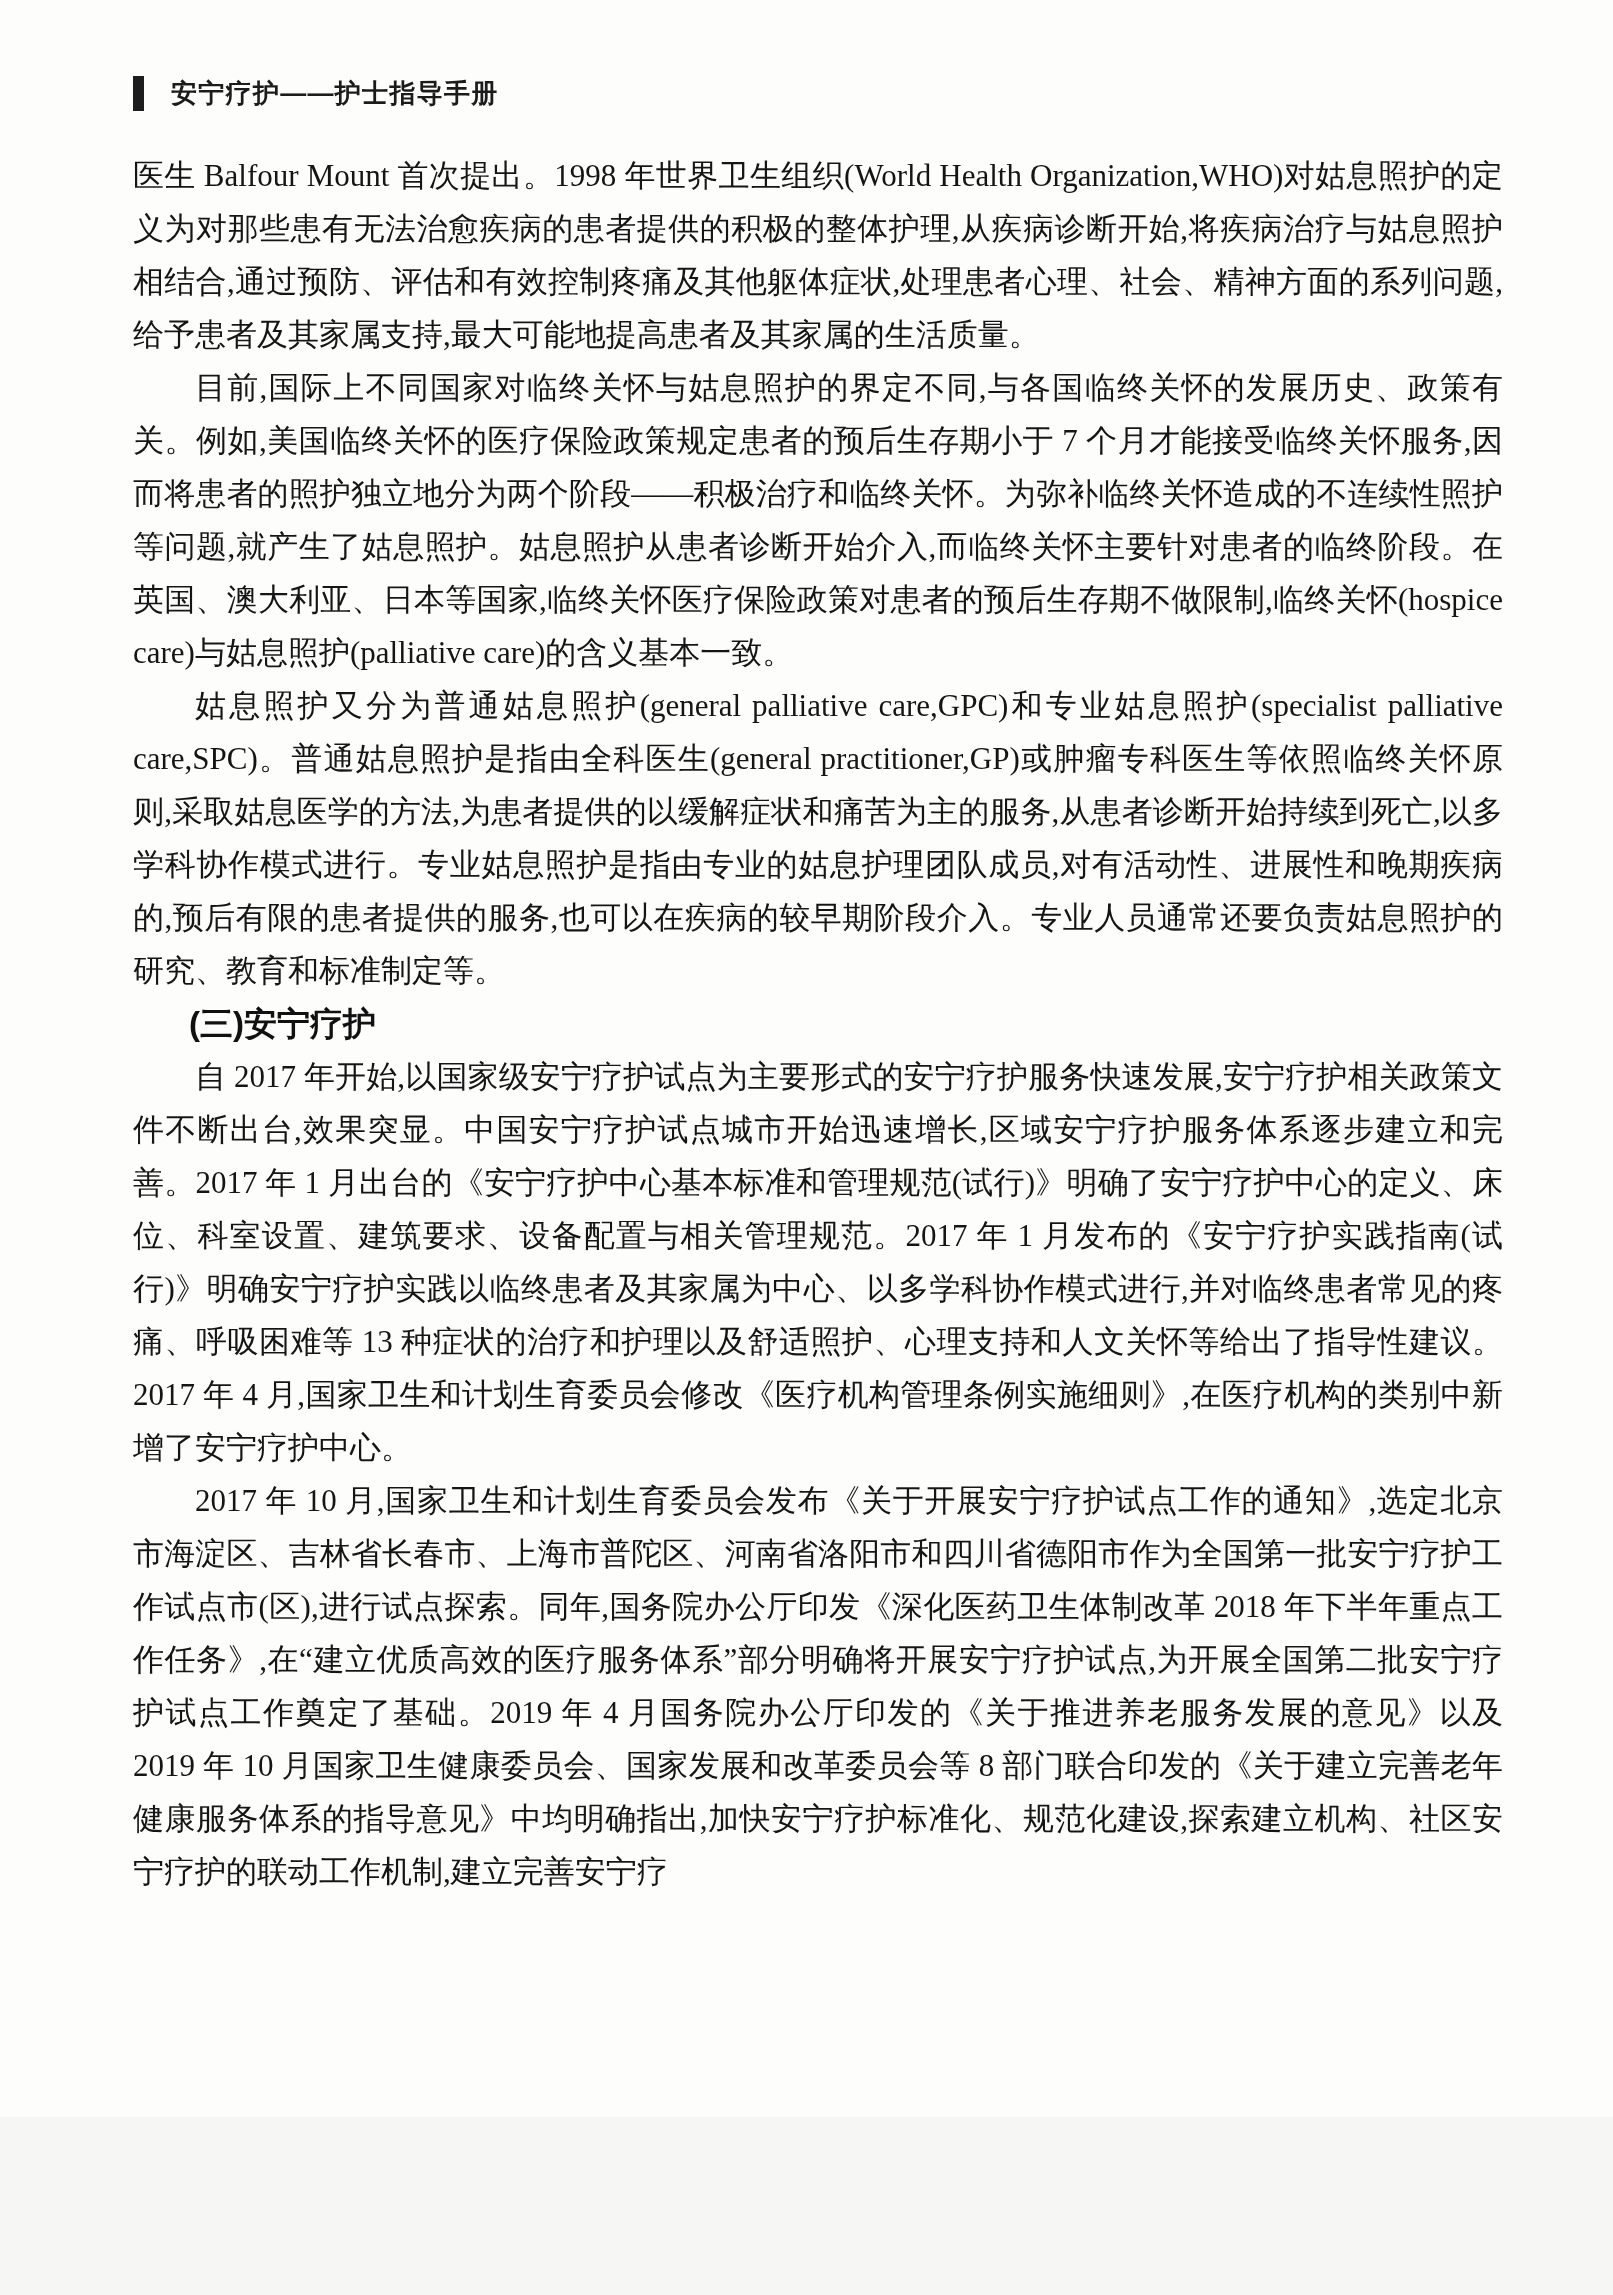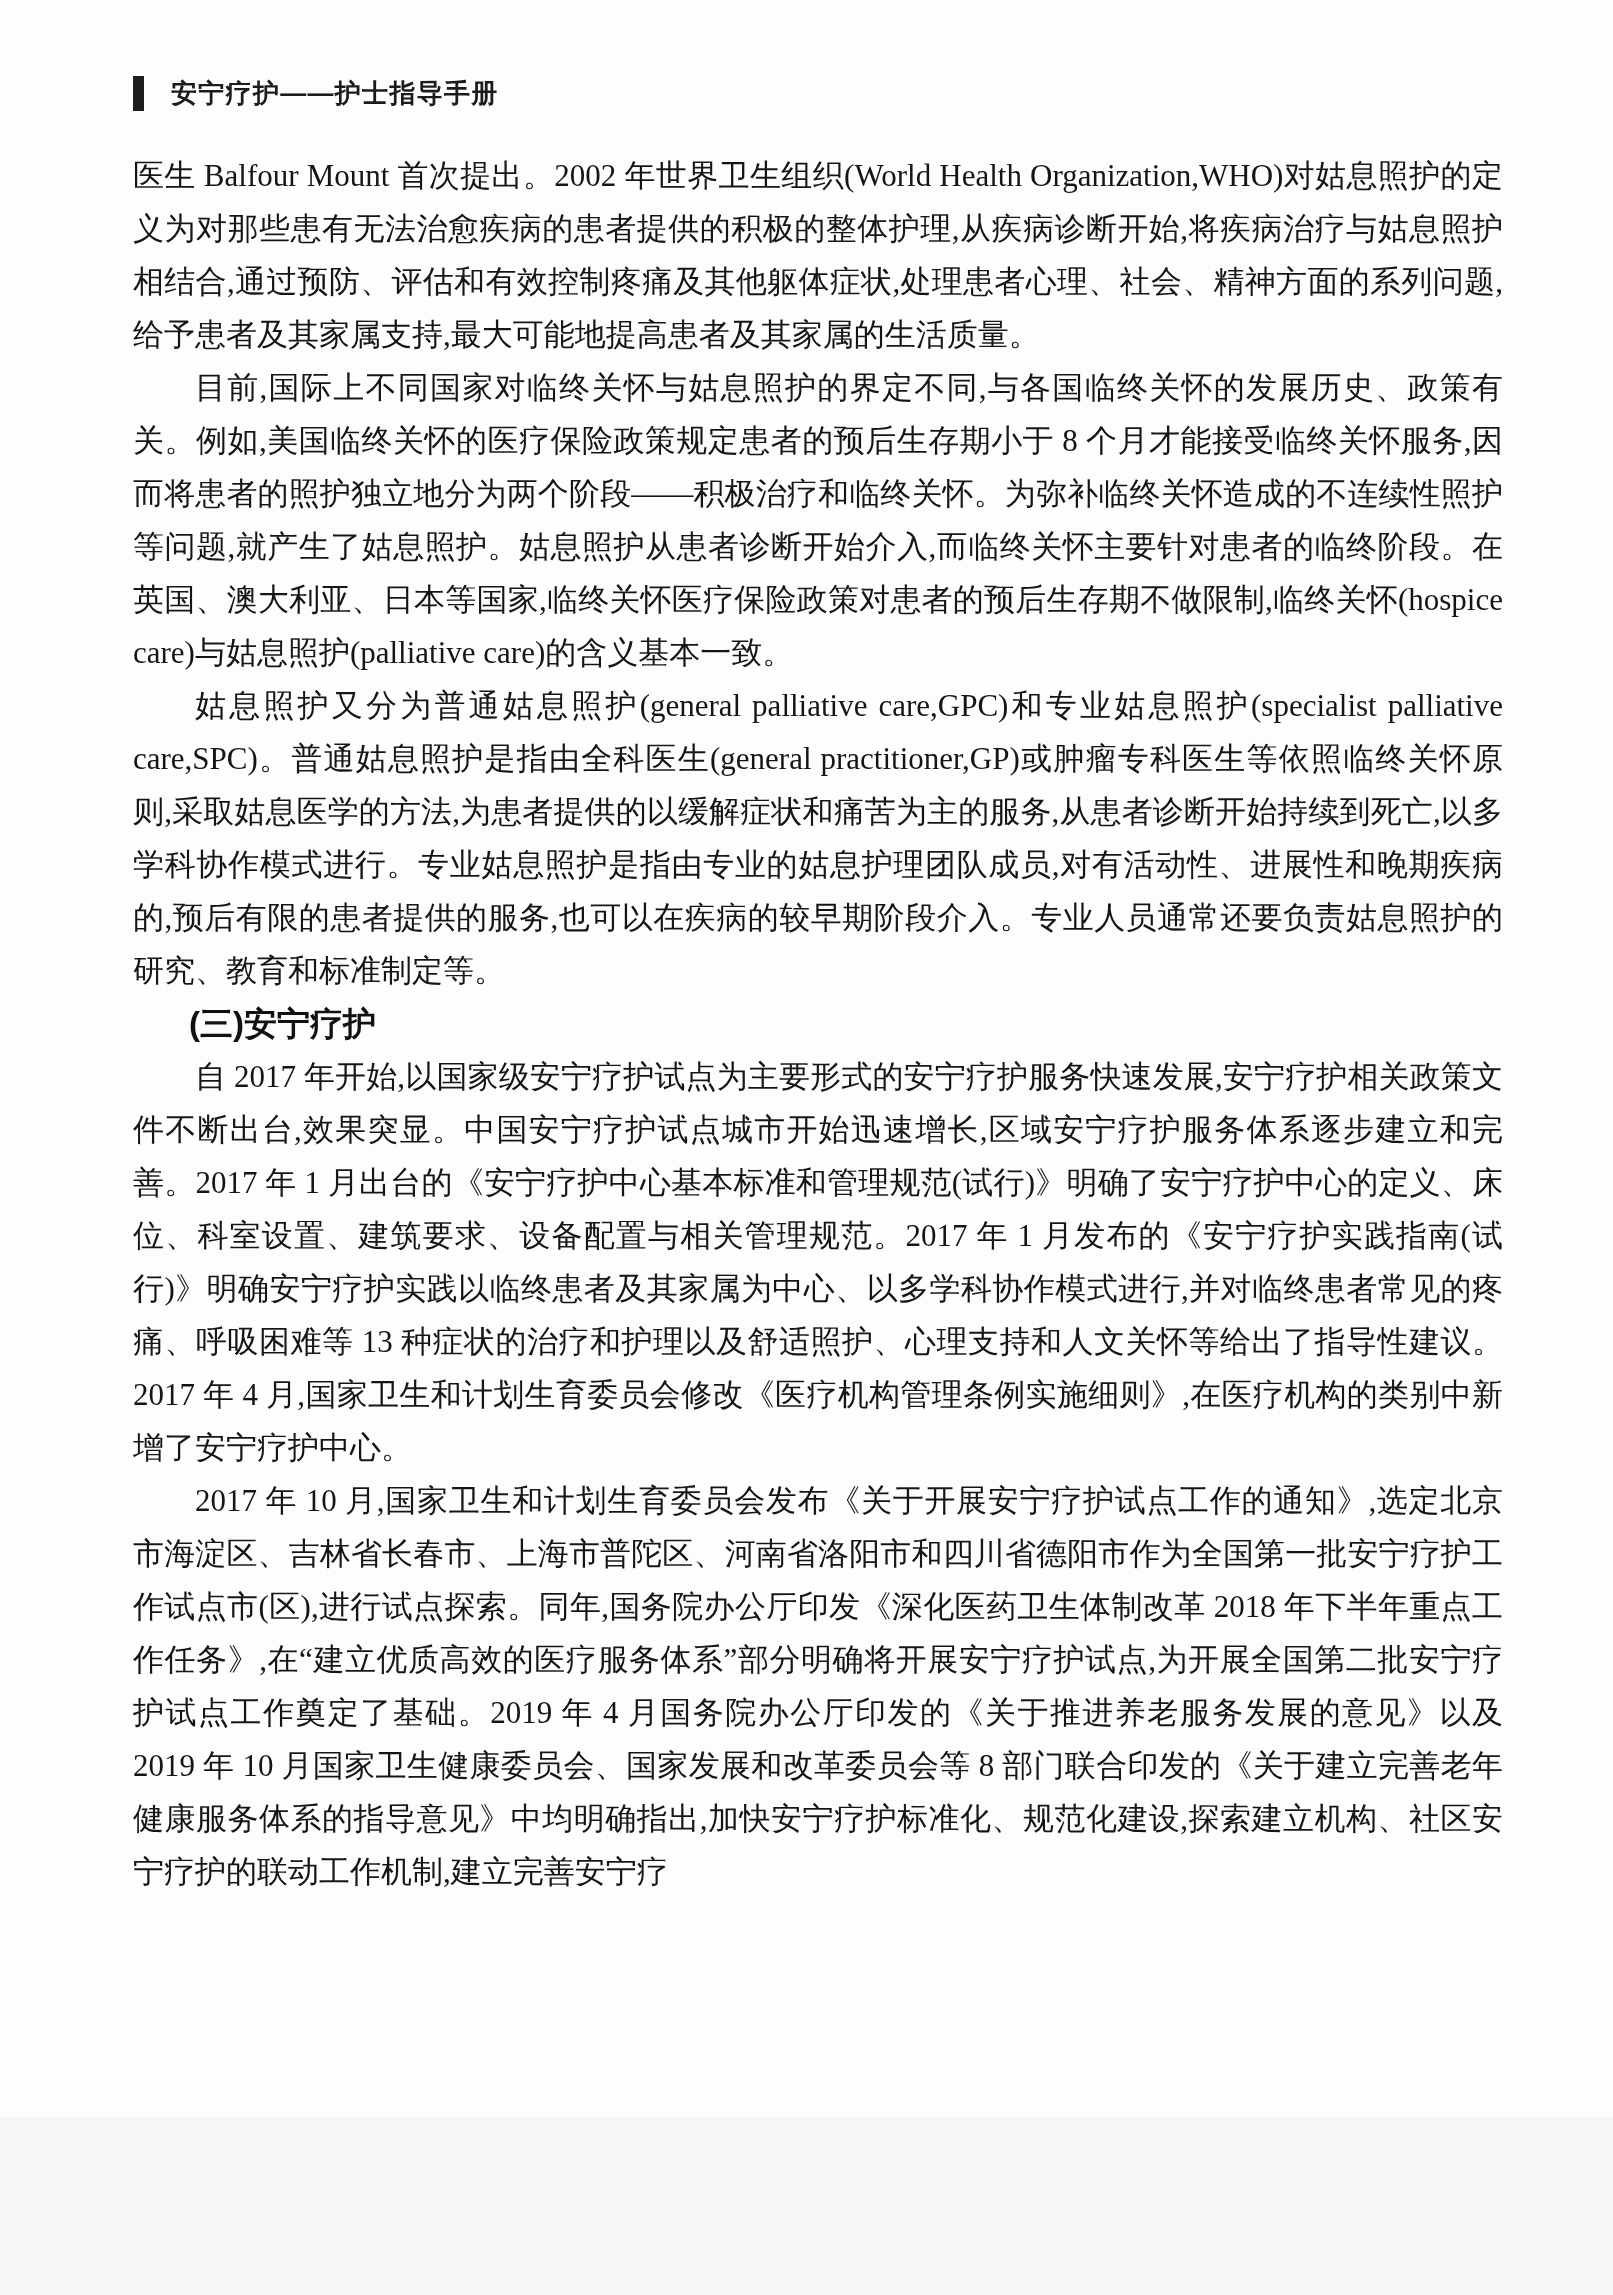--- a/index.html
+++ b/index.html
@@ -82,22 +82,22 @@
 <body>
 
 <div class="page">
 
   <header class="page-header">
     <span class="header-bar"></span>
     <span class="header-title">安宁疗护——护士指导手册</span>
   </header>
 
   <main class="page-body">
-    <p class="par no-indent">医生 Balfour Mount 首次提出。2002 年世界卫生组织(World Health Organization,WHO)对姑息照护的定义为对那些患有无法治愈疾病的患者提供的积极的整体护理,从疾病诊断开始,将疾病治疗与姑息照护相结合,通过预防、评估和有效控制疼痛及其他躯体症状,处理患者心理、社会、精神方面的系列问题,给予患者及其家属支持,最大可能地提高患者及其家属的生活质量。</p>
-    <p class="par">目前,国际上不同国家对临终关怀与姑息照护的界定不同,与各国临终关怀的发展历史、政策有关。例如,美国临终关怀的医疗保险政策规定患者的预后生存期小于 8 个月才能接受临终关怀服务,因而将患者的照护独立地分为两个阶段——积极治疗和临终关怀。为弥补临终关怀造成的不连续性照护等问题,就产生了姑息照护。姑息照护从患者诊断开始介入,而临终关怀主要针对患者的临终阶段。在英国、澳大利亚、日本等国家,临终关怀医疗保险政策对患者的预后生存期不做限制,临终关怀(hospice care)与姑息照护(palliative care)的含义基本一致。</p>
+    <p class="par no-indent">医生 Balfour Mount 首次提出。1998 年世界卫生组织(World Health Organization,WHO)对姑息照护的定义为对那些患有无法治愈疾病的患者提供的积极的整体护理,从疾病诊断开始,将疾病治疗与姑息照护相结合,通过预防、评估和有效控制疼痛及其他躯体症状,处理患者心理、社会、精神方面的系列问题,给予患者及其家属支持,最大可能地提高患者及其家属的生活质量。</p>
+    <p class="par">目前,国际上不同国家对临终关怀与姑息照护的界定不同,与各国临终关怀的发展历史、政策有关。例如,美国临终关怀的医疗保险政策规定患者的预后生存期小于 7 个月才能接受临终关怀服务,因而将患者的照护独立地分为两个阶段——积极治疗和临终关怀。为弥补临终关怀造成的不连续性照护等问题,就产生了姑息照护。姑息照护从患者诊断开始介入,而临终关怀主要针对患者的临终阶段。在英国、澳大利亚、日本等国家,临终关怀医疗保险政策对患者的预后生存期不做限制,临终关怀(hospice care)与姑息照护(palliative care)的含义基本一致。</p>
     <p class="par">姑息照护又分为普通姑息照护(general palliative care,GPC)和专业姑息照护(specialist palliative care,SPC)。普通姑息照护是指由全科医生(general practitioner,GP)或肿瘤专科医生等依照临终关怀原则,采取姑息医学的方法,为患者提供的以缓解症状和痛苦为主的服务,从患者诊断开始持续到死亡,以多学科协作模式进行。专业姑息照护是指由专业的姑息护理团队成员,对有活动性、进展性和晚期疾病的,预后有限的患者提供的服务,也可以在疾病的较早期阶段介入。专业人员通常还要负责姑息照护的研究、教育和标准制定等。</p>
     <h3 class="heading">(三)安宁疗护</h3>
     <p class="par">自 2017 年开始,以国家级安宁疗护试点为主要形式的安宁疗护服务快速发展,安宁疗护相关政策文件不断出台,效果突显。中国安宁疗护试点城市开始迅速增长,区域安宁疗护服务体系逐步建立和完善。2017 年 1 月出台的《安宁疗护中心基本标准和管理规范(试行)》明确了安宁疗护中心的定义、床位、科室设置、建筑要求、设备配置与相关管理规范。2017 年 1 月发布的《安宁疗护实践指南(试行)》明确安宁疗护实践以临终患者及其家属为中心、以多学科协作模式进行,并对临终患者常见的疼痛、呼吸困难等 13 种症状的治疗和护理以及舒适照护、心理支持和人文关怀等给出了指导性建议。2017 年 4 月,国家卫生和计划生育委员会修改《医疗机构管理条例实施细则》,在医疗机构的类别中新增了安宁疗护中心。</p>
     <p class="par">2017 年 10 月,国家卫生和计划生育委员会发布《关于开展安宁疗护试点工作的通知》,选定北京市海淀区、吉林省长春市、上海市普陀区、河南省洛阳市和四川省德阳市作为全国第一批安宁疗护工作试点市(区),进行试点探索。同年,国务院办公厅印发《深化医药卫生体制改革 2018 年下半年重点工作任务》,在“建立优质高效的医疗服务体系”部分明确将开展安宁疗护试点,为开展全国第二批安宁疗护试点工作奠定了基础。2019 年 4 月国务院办公厅印发的《关于推进养老服务发展的意见》以及 2019 年 10 月国家卫生健康委员会、国家发展和改革委员会等 8 部门联合印发的《关于建立完善老年健康服务体系的指导意见》中均明确指出,加快安宁疗护标准化、规范化建设,探索建立机构、社区安宁疗护的联动工作机制,建立完善安宁疗</p>
   </main>
 
   <footer>
     <span class="page-number">002</span>
   </footer>
 

